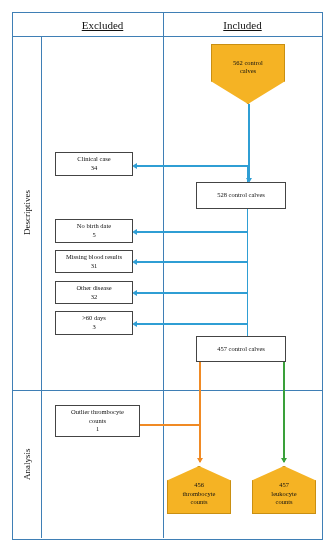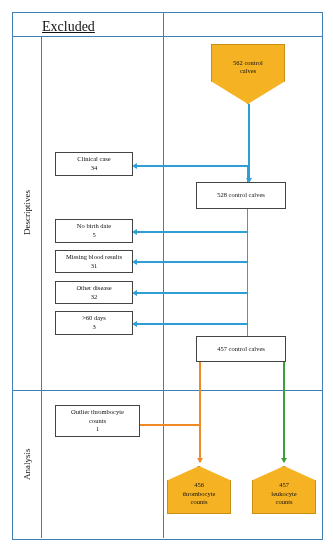--- a/index.html
+++ b/index.html
@@ -5,21 +5,21 @@
   html,body{margin:0;padding:0;background:#ffffff;}
   body{width:333px;height:550px;font-family:"Liberation Serif",serif;}
   #page{position:relative;width:333px;height:550px;overflow:hidden;background:#fff;}
 
   
   .frame{position:absolute;border:1px solid #3f7fb5;}
 
   .hline{position:absolute;background:#3f7fb5;height:1px;}
   .vline{position:absolute;background:#3f7fb5;width:1px;}
 
-  .colhead{position:absolute;font-size:14px;color:#111;}
+  .colhead{position:absolute;text-align:center;font-size:11px;color:#111;}
   .colhead u{text-decoration:underline;}
 
   .rowlabel{position:absolute;font-size:9px;color:#111;
      writing-mode:vertical-rl;transform:rotate(180deg);
      text-align:center;}
 
   .box{position:absolute;border:1px solid #444;background:#fff;
        font-size:6.5px;line-height:1.35;color:#111;text-align:center;
        display:flex;flex-direction:column;align-items:center;justify-content:center;
        box-sizing:border-box;}
@@ -51,20 +51,23 @@
 
   <div class="hline" style="left:12px;top:36px;width:310px;"></div>
 
   <div class="hline" style="left:12px;top:390px;width:310px;"></div>
 
   <div class="vline" style="left:41px;top:36px;height:502px;"></div>
   <div class="vline" style="left:163px;top:12px;height:526px;"></div>
 
   <div class="colhead" style="left:42px;top:19px;width:121px;">
     <u>Excluded</u>
+  </div>
+  <div class="colhead" style="left:164px;top:19px;width:157px;">
+    <u>Included</u>
   </div>
 
   <div class="rowlabel" style="left:13px;top:36px;width:28px;height:354px;line-height:28px;">Descriptives</div>
   <div class="rowlabel" style="left:13px;top:390px;width:28px;height:148px;line-height:28px;">Analysis</div>
 
   <div class="arrow">
     <div class="seg" style="left:248px;top:104px;width:1.5px;height:76px;"></div>
     <div class="head down" style="left:245.5px;top:178px;"></div>
   </div>
 

